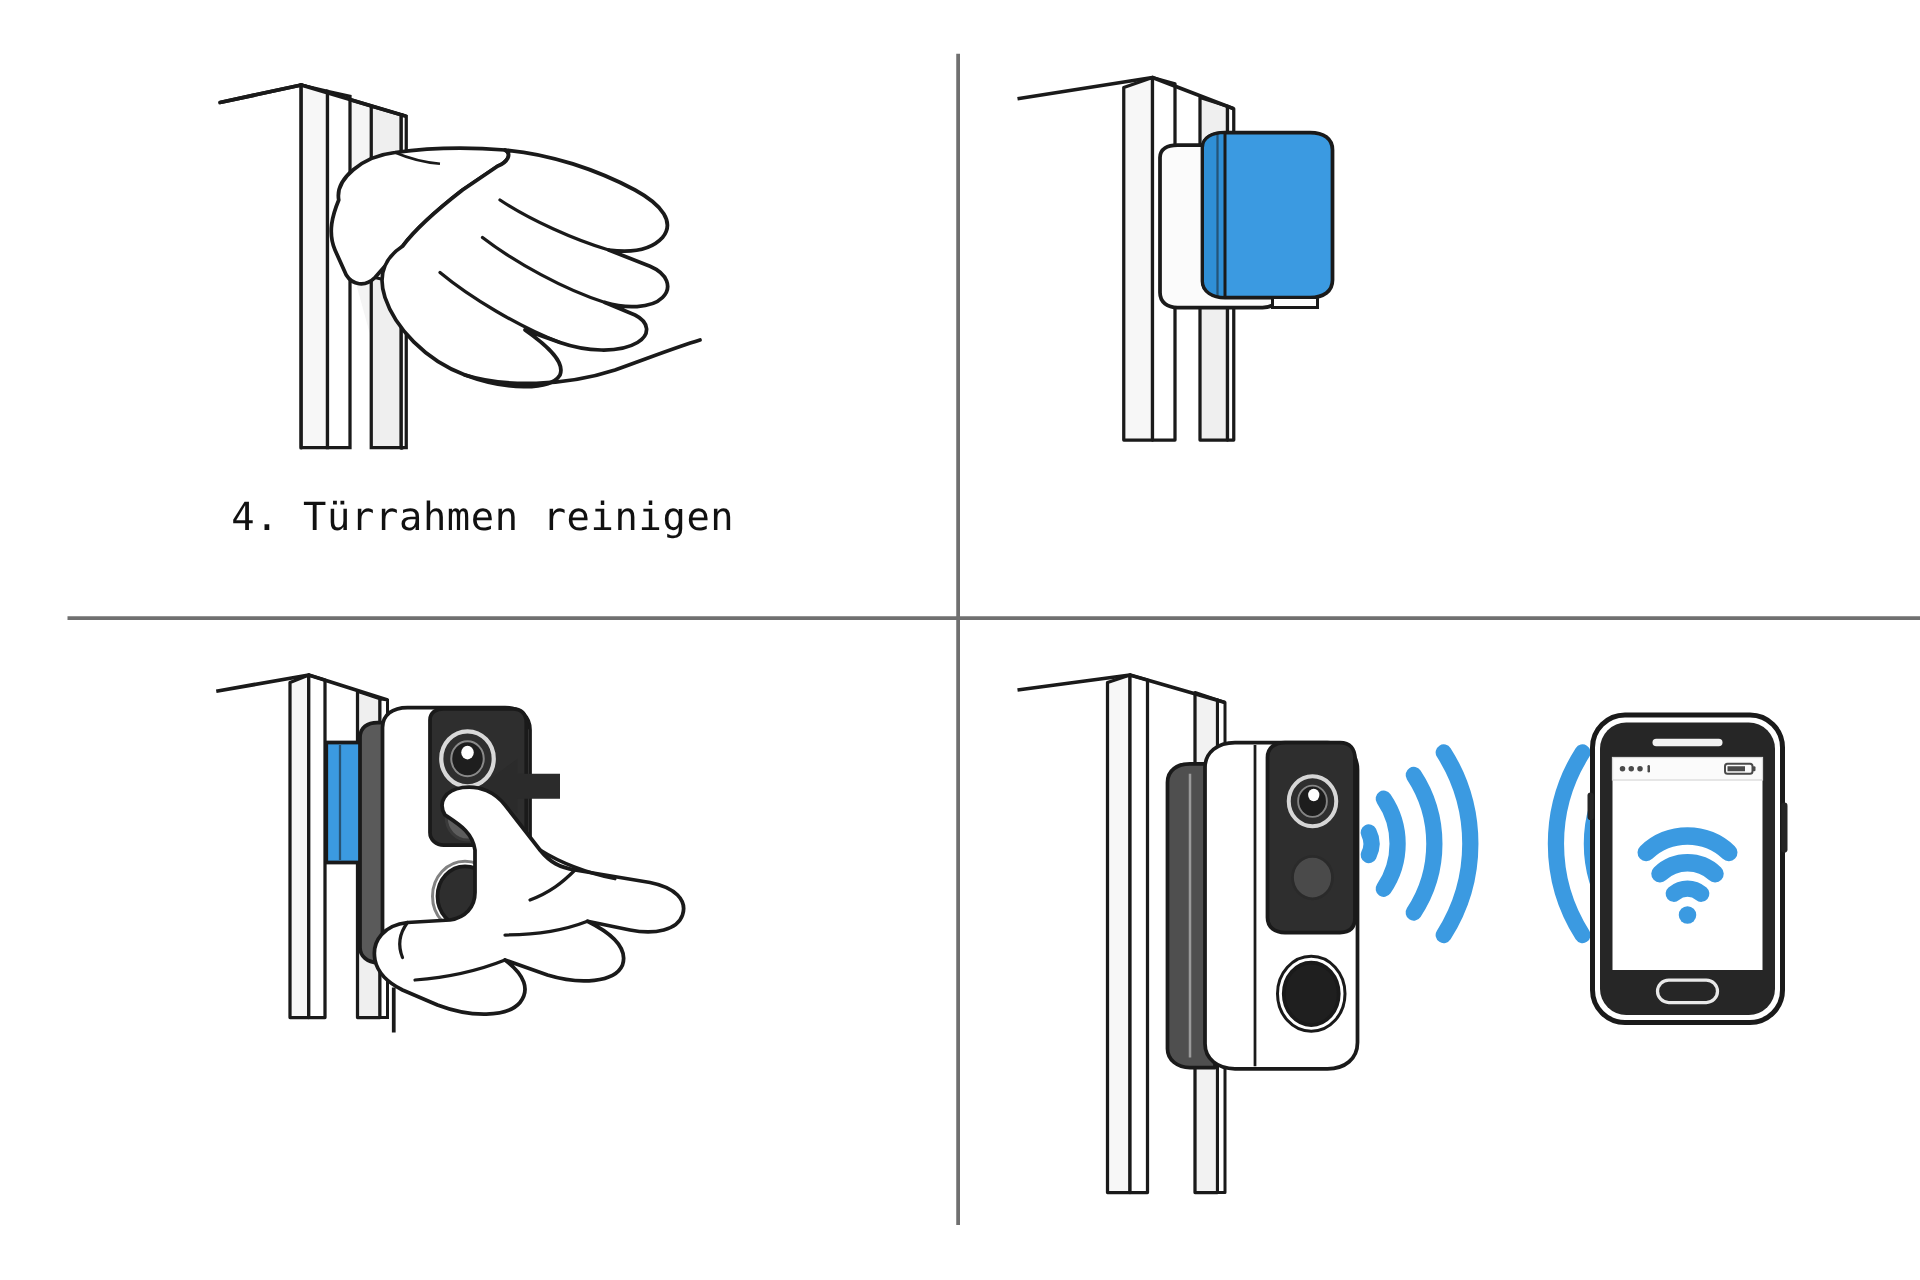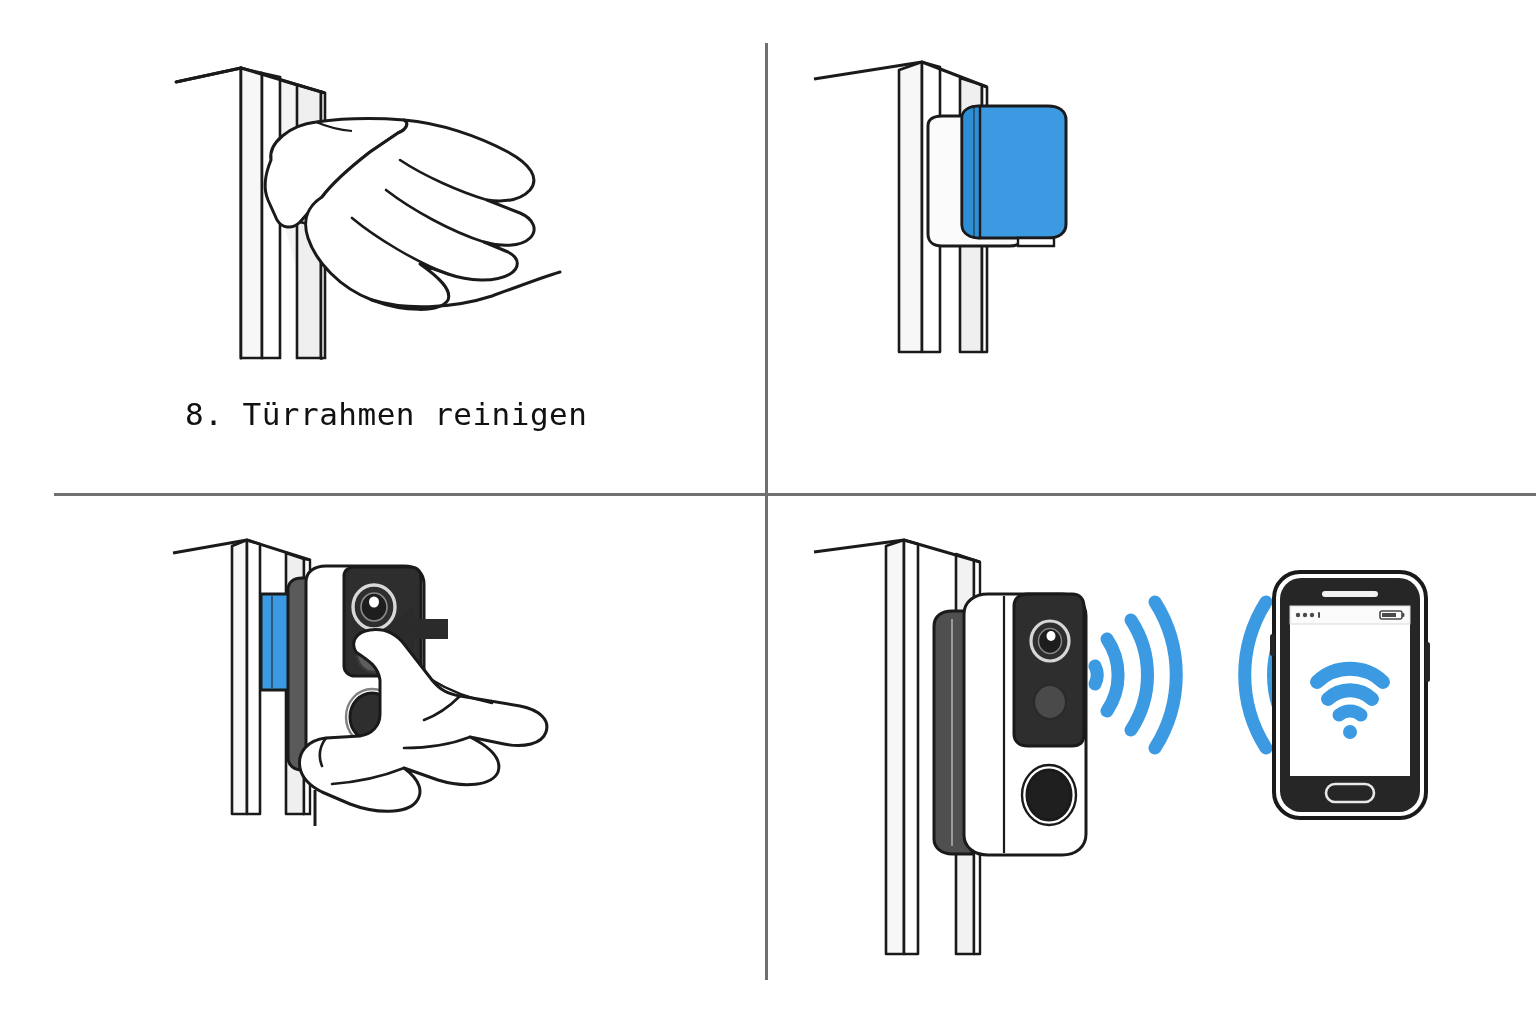--- a/index.html
+++ b/index.html
@@ -143,21 +143,21 @@
         <path d="M487 200 C 460 192, 424 176, 400 160"></path>
         <path d="M484 242 C 452 232, 412 210, 386 190"></path>
         <path d="M448 274 C 416 262, 376 238, 352 218"></path>
       </g>
 
       <g fill="none" stroke="#1a1a1a" stroke-width="3" stroke-linecap="round">
         <path d="M372 300 C 404 310, 452 309, 492 296 C 520 286, 540 278, 560 272"></path>
       </g>
     </svg>
 
-    <div class="caption cap-1">8. Türrahmen reinigen</div>
+    <div class="caption cap-1">4. Türrahmen reinigen</div>
   </div>
 
   <div class="panel panel-2">
     <svg class="art" width="770" height="494" viewBox="0 0 770 494">
 
       <polygon points="133,70 156,62 156,352 133,352" fill="#f7f7f7" stroke="#1a1a1a" stroke-width="2.6" stroke-linejoin="round"></polygon>
       <polygon points="156,62 174,67 174,352 156,352" fill="#ffffff" stroke="#1a1a1a" stroke-width="2.6" stroke-linejoin="round"></polygon>
       <polygon points="194,78 216,85 216,352 194,352" fill="#efefef" stroke="#1a1a1a" stroke-width="2.6" stroke-linejoin="round"></polygon>
       <polygon points="216,85 221,87 221,352 216,352" fill="#ffffff" stroke="#1a1a1a" stroke-width="2.6" stroke-linejoin="round"></polygon>
       <path d="M48 79 L156 62 L221 87" fill="none" stroke="#1a1a1a" stroke-width="3" stroke-linejoin="round"></path>

